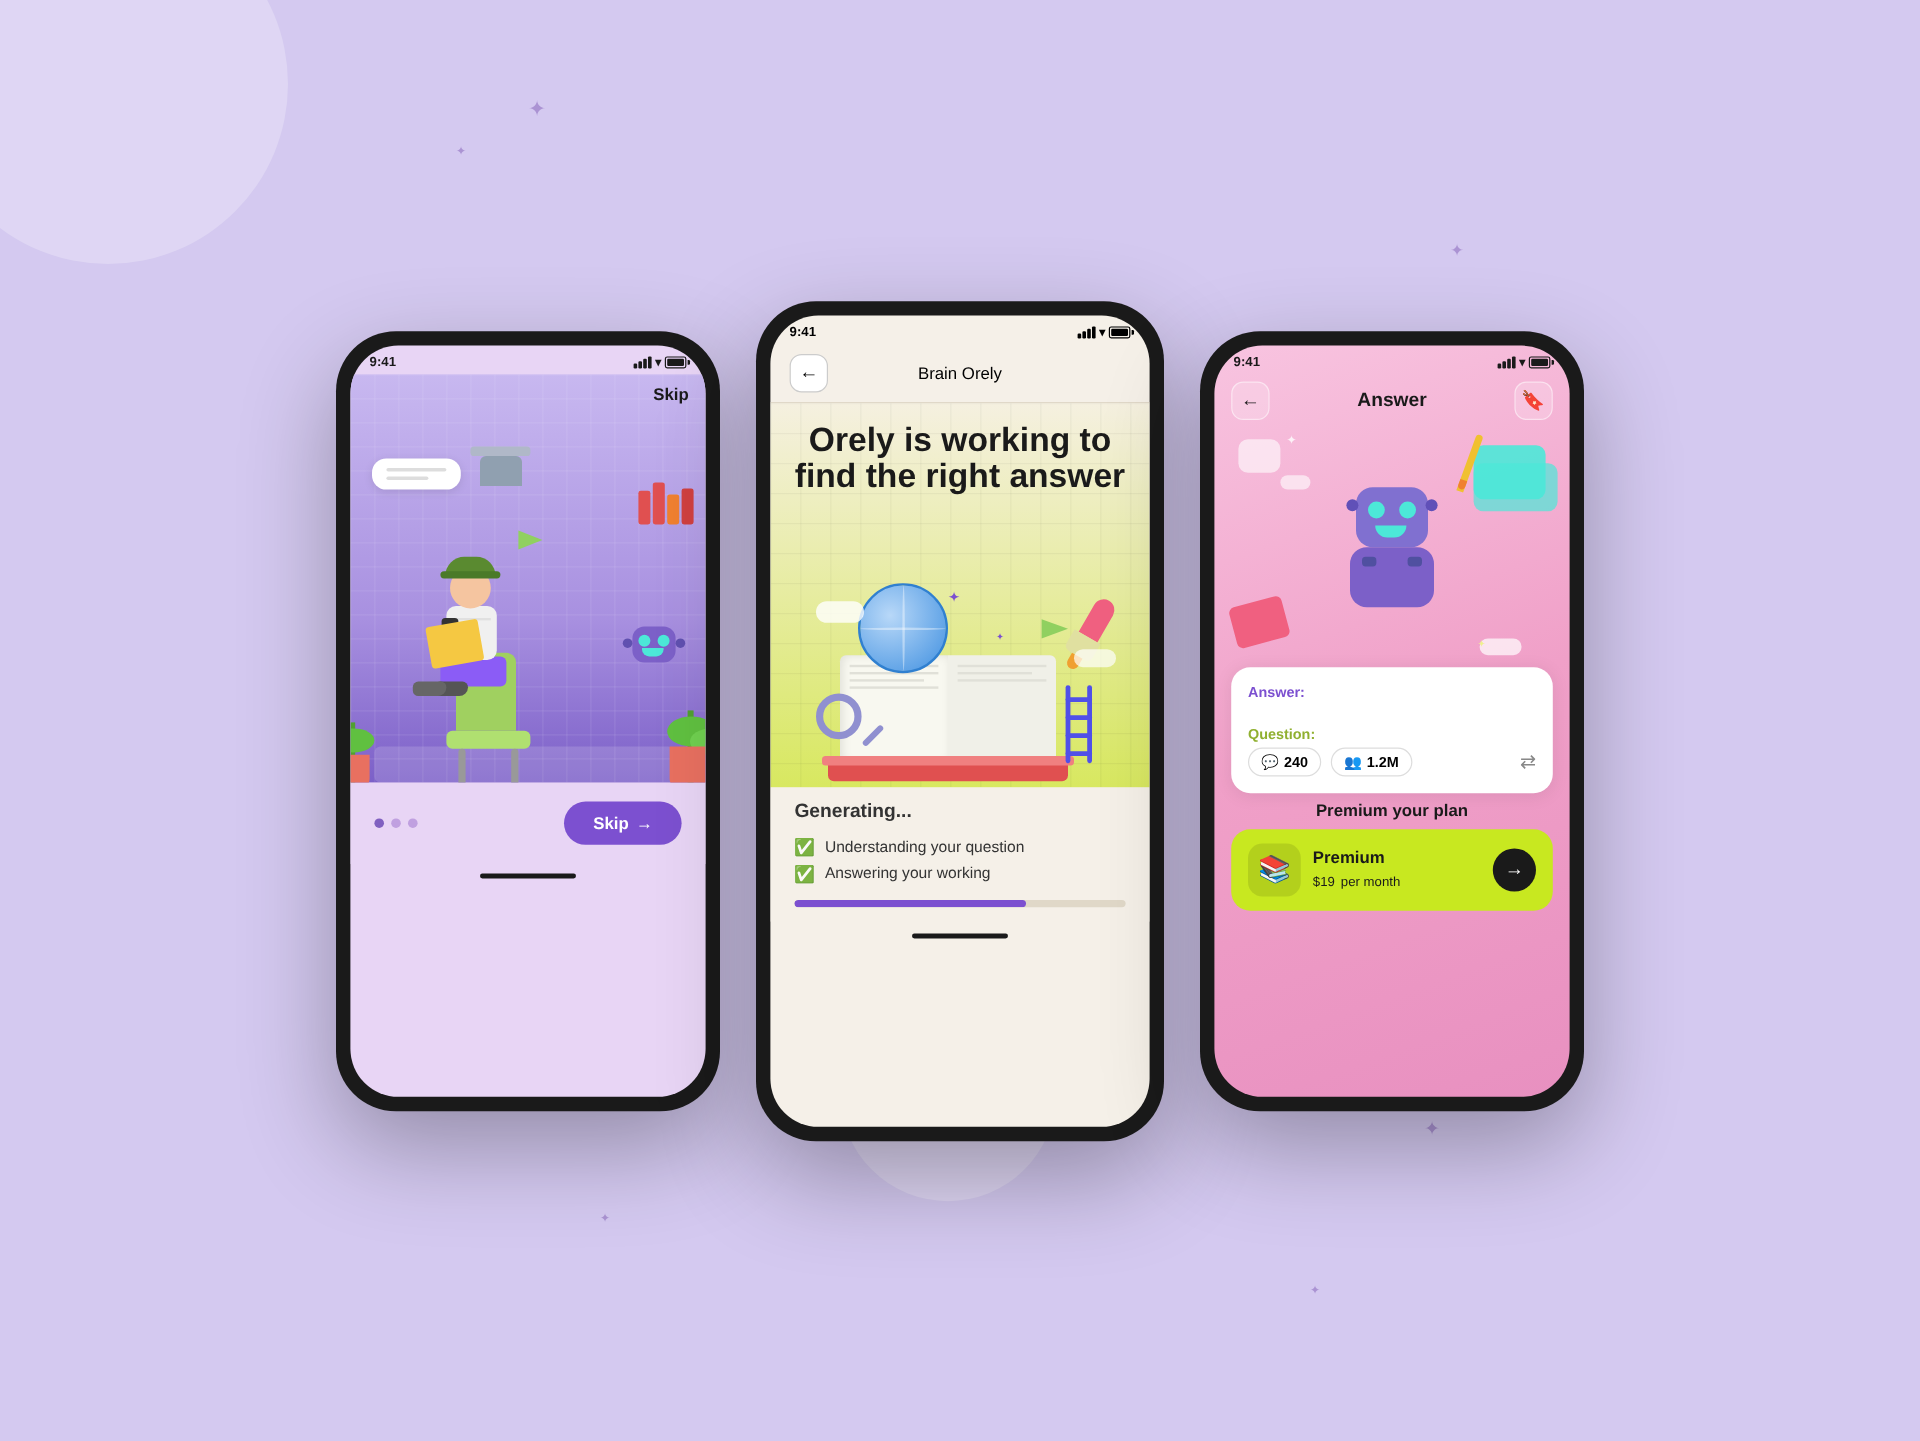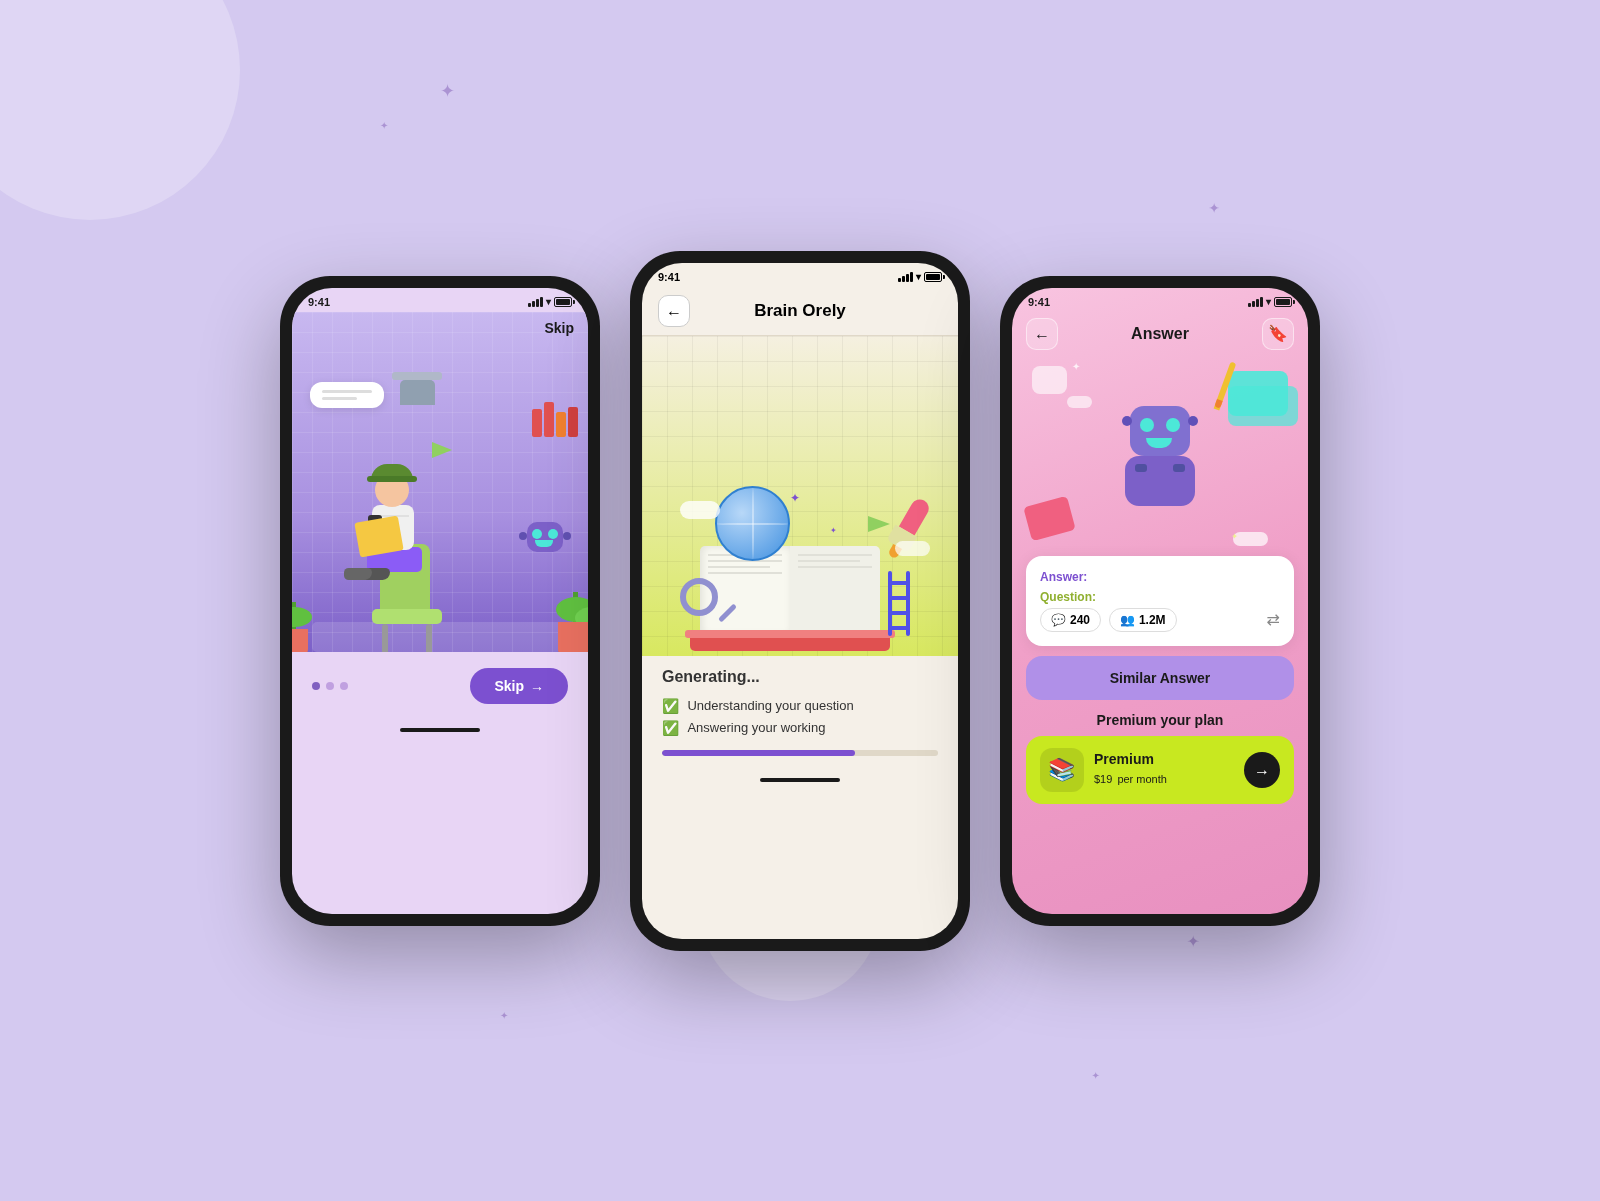--- a/index.html
+++ b/index.html
@@ -154,21 +154,21 @@
       border-bottom: 1px solid #e0d8c8;
     }
     .p2-back-btn {
       width: 32px; height: 32px;
       border: 1.5px solid #ccc;
       border-radius: 10px;
       display: flex; align-items: center; justify-content: center;
       font-size: 16px; cursor: pointer;
       background: white;
     }
-    .p2-title { font-size: 17px; font-weight: 700; }
+    .p2-title { font-size: 14px; font-weight: 400; }
 
     .p2-hero {
       width: 100%;
       height: 320px;
       background: linear-gradient(180deg, #f5f0e0 0%, #d8e860 100%);
       position: relative;
       overflow: hidden;
       display: flex;
       flex-direction: column;
       align-items: center;
@@ -236,21 +236,21 @@
       display: flex; align-items: center; justify-content: center;
     }
 
     .p3-card {
       margin: 0 14px;
       background: white;
       border-radius: 16px;
       padding: 14px;
       box-shadow: 0 2px 15px rgba(0,0,0,0.08);
     }
-    .p3-answer-label { font-size: 12px; font-weight: 700; color: #7c50d0; margin-bottom: 6px; }
+    .p3-answer-label { font-size: 12px; font-weight: 700; color: #7c50d0; margin-bottom: 21px; }
     .p3-answer-text { font-size: 13px; color: #333; line-height: 1.5; margin-bottom: 10px; }
     .p3-question-label { font-size: 12px; font-weight: 700; color: #90b030; margin-bottom: 4px; }
     .p3-question-text { font-size: 12px; color: #555; line-height: 1.4; margin-bottom: 10px; }
     .p3-stats {
       display: flex;
       gap: 8px;
       align-items: center;
     }
     .p3-stat-badge {
       display: flex; align-items: center; gap: 4px;
@@ -475,20 +475,21 @@
       </div>
 
       <div class="p2-header">
         <div class="p2-back-btn">←</div>
         <span class="p2-title">Brain Orely</span>
         <div style="width:32px;"></div>
       </div>
 
       <div class="p2-hero">
         <div class="p2-grid-bg"></div>
+        <div class="p2-hero-title">Orely is working to find the right answer</div>
 
         <div class="p2-illustration">
 
           <div style="position:relative;width:280px;height:170px;">
 
             <div style="position:absolute;bottom:20px;left:40px;width:90px;height:90px;background:#f8f8f0;border-radius:5px 0 0 5px;box-shadow:inset 2px 0 8px rgba(0,0,0,0.1);">
               <div style="position:absolute;top:8px;left:8px;right:8px;height:2px;background:#e0e0d8;"></div>
               <div style="position:absolute;top:14px;left:8px;right:8px;height:2px;background:#e0e0d8;"></div>
               <div style="position:absolute;top:20px;left:8px;right:20px;height:2px;background:#e0e0d8;"></div>
               <div style="position:absolute;top:26px;left:8px;right:8px;height:2px;background:#e0e0d8;"></div>
@@ -634,21 +635,20 @@
           </div>
           <div class="p3-stat-badge">
             <span>👥</span>
             <span>1.2M</span>
           </div>
           <div class="p3-share">⇄</div>
         </div>
       </div>
 
       
-      <button class="p3-similar-btn">Similar Answer</button>
 
       
       <div class="p3-upgrade-section">
         <div class="p3-upgrade-label">Premium your plan</div>
         <div class="p3-premium-card">
           <div class="p3-premium-icon">📚</div>
           <div class="p3-premium-info">
             <div class="p3-premium-name">Premium</div>
             <div class="p3-premium-price">
               <span>$19</span>

